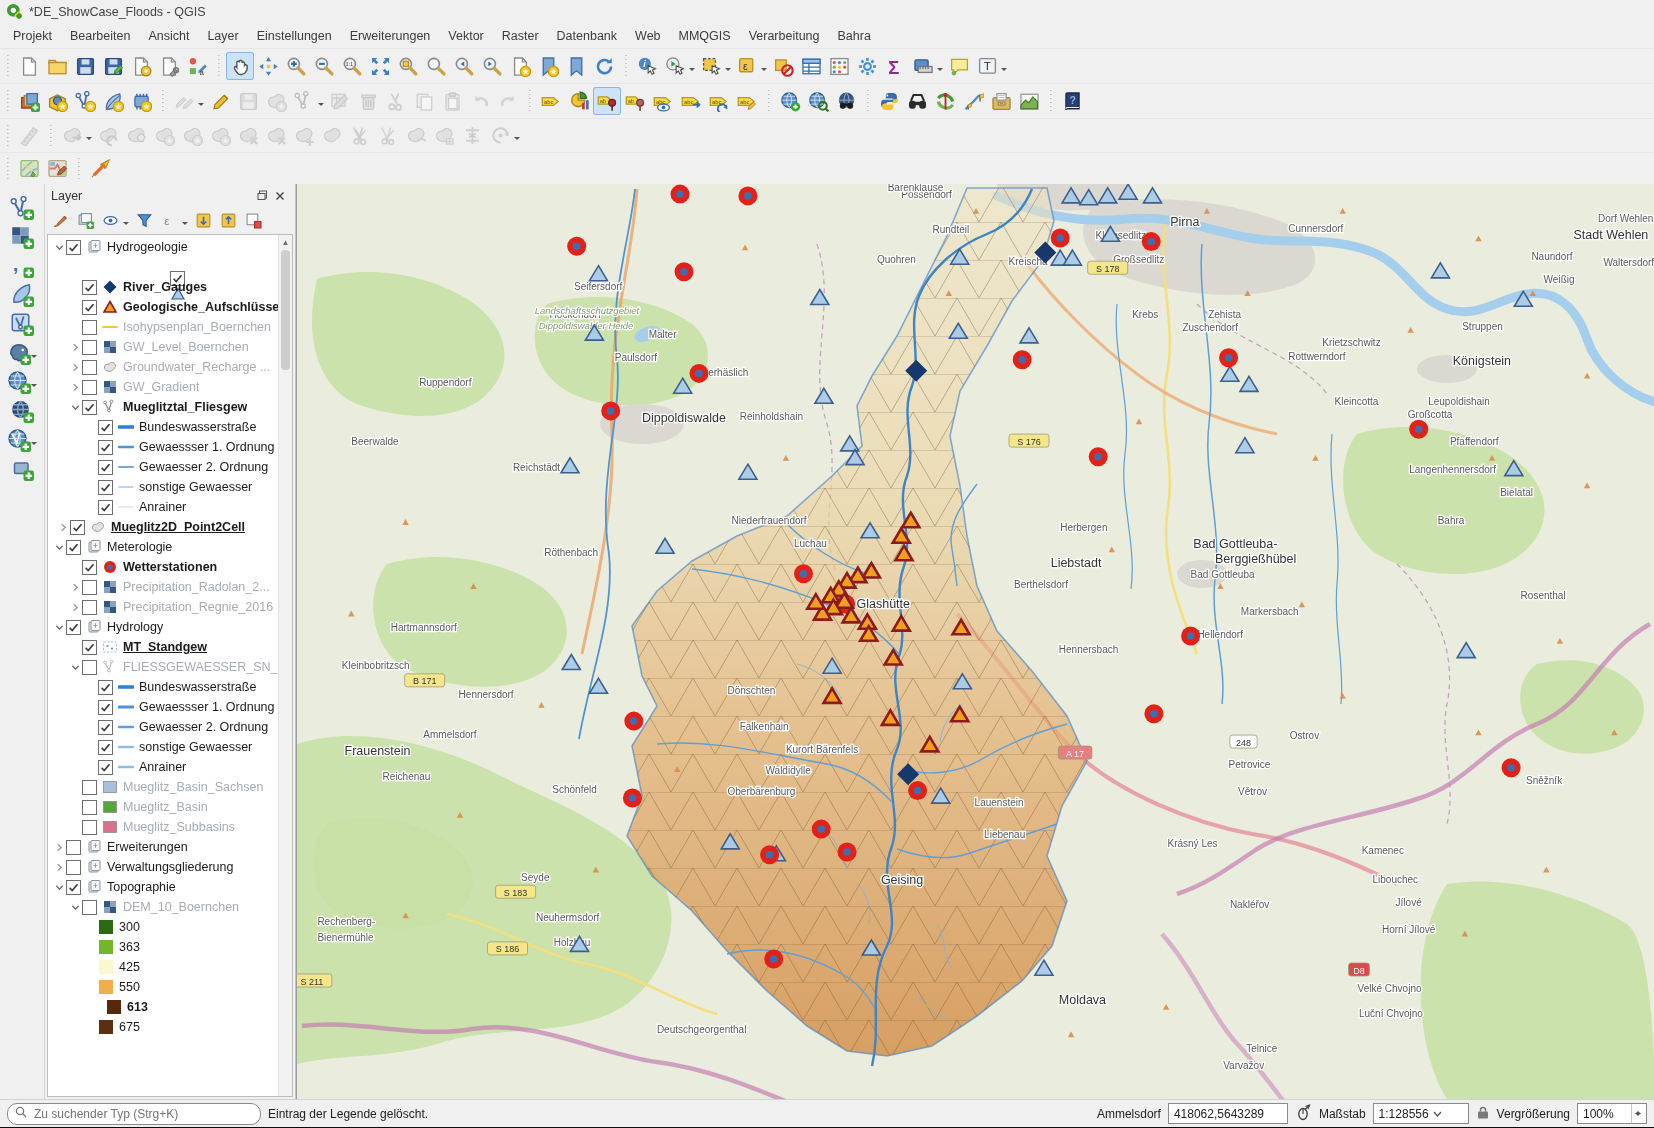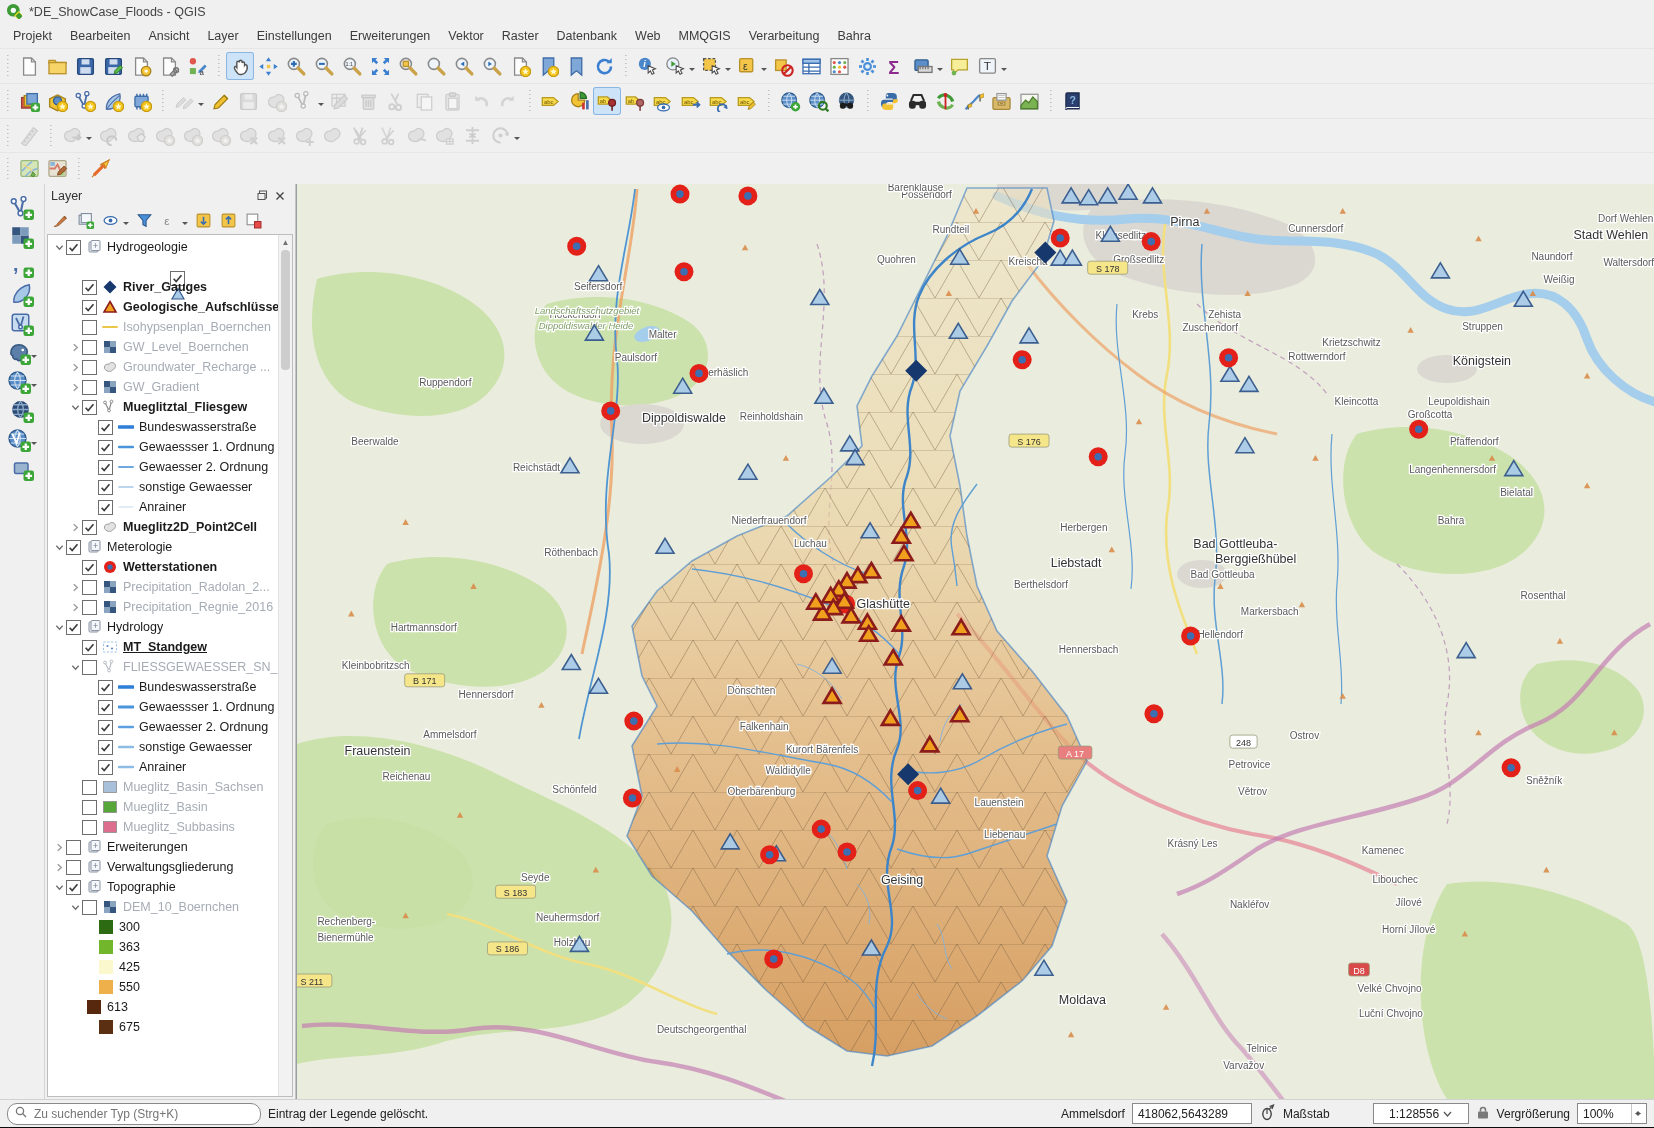--- a/index.html
+++ b/index.html
@@ -37,21 +37,21 @@
   .vsb .up{height:14px;display:flex;align-items:center;justify-content:center;color:#707070;font-size:8px;}
   .vsb .thumb{position:absolute;top:15px;left:2px;width:9px;height:120px;background:#cdcdcd;border-radius:4px;}
   .mapwrap{flex:1;position:relative;background:#eef0e4;border-left:1px solid #9aa0a0;}
   .mapwrap svg{position:absolute;inset:0;}
   .statusbar{height:27px;display:flex;align-items:center;gap:7px;padding:0 7px;font-size:12px;color:#222;background:#f0f0f0;border-top:1px solid #d2d2d2;}
   .searchbox{width:238px;height:20px;border:1px solid #8a8a8a;border-radius:10px;background:#fff;display:flex;align-items:center;padding:0 7px;gap:5px;}
   .searchbox input{border:0;outline:0;flex:1;font-size:12px;font-family:"Liberation Sans",sans-serif;color:#555;background:transparent;}
   .statusmsg{flex:0 0 auto;}
   .sp-flex{flex:1}
   .sinput{height:19px;border:1px solid #8a8a8a;background:#fff;padding:0 5px;font-size:12px;display:flex;align-items:center;font-family:"Liberation Sans",sans-serif;}
-  .combo{width:84px;justify-content:center;gap:4px;margin-left:36px;}
+  .combo{width:84px;justify-content:flex-start;gap:4px;}
   .spin{width:58px;justify-content:space-between;gap:3px;}
   .spin .arrows{display:flex;flex-direction:column;gap:1px;border-left:1px solid #c9c9c9;padding-left:3px;height:100%;justify-content:center;}
   .spin .arrows i{width:0;height:0;border:3px solid transparent;display:block;}
   .spin .arrows .u{border-bottom-color:#555;margin-bottom:-1px;}
   .spin .arrows .d{border-top-color:#555;margin-top:-1px;}
   .blackstrip{height:6px;background:#0c0c0c;}
   text{font-family:"Liberation Sans",sans-serif;}
 </style>
 </head>
 <body>
@@ -1120,366 +1120,366 @@
               <path d="M1.5 5.2l2.3 2.6L8.6 2" fill="none" stroke="#3c3c3c" stroke-width="1.5"></path>
             </svg>
           </span>
           <span class="lyr-ico">
             <svg viewBox="0 0 16 16" width="16" height="16">
               <line x1="1" y1="8" x2="15" y2="8" stroke="#c6d9ec" stroke-width="1.2" stroke-linecap="round"></line>
             </svg>
           </span>
           <span class="lbl">Anrainer</span>
         </div>
+        <div class="trow" style="padding-left: 8px; text-decoration: underline;">
+          <span class="exp">
+            <svg width="9" height="9" viewBox="0 0 10 10">
+              <path d="M3 1.5l4 3.5-4 3.5" fill="none" stroke="#9a9a9a" stroke-width="1.5"></path>
+            </svg>
+          </span>
+          <span class="cb">
+            <svg width="11" height="11" viewBox="0 0 10 10">
+              <path d="M1.5 5.2l2.3 2.6L8.6 2" fill="none" stroke="#3c3c3c" stroke-width="1.5"></path>
+            </svg>
+          </span>
+          <span class="lyr-ico">
+            <svg viewBox="0 0 16 16" width="16" height="16">
+              <path d="M2.5 9.5C1.8 7 3.5 5 6 5.2c1.8.1 2-1.7 3.8-1.7 2.6 0 4.4 2.5 3.4 5-.7 1.9-2.5 1.9-3.4 3.2-.9 1.2-5.8 1-7.3-2.2z" fill="#e2e2e2" stroke="#9a9a9a"></path>
+            </svg>
+          </span>
+          <span class="lbl b">Mueglitz2D_Point2Cell</span>
+        </div>
+        <div class="trow" style="padding-left: 4px;">
+          <span class="exp">
+            <svg width="9" height="9" viewBox="0 0 10 10">
+              <path d="M1.5 3l3.5 4 3.5-4" fill="none" stroke="#6e6e6e" stroke-width="1.5"></path>
+            </svg>
+          </span>
+          <span class="cb">
+            <svg width="11" height="11" viewBox="0 0 10 10">
+              <path d="M1.5 5.2l2.3 2.6L8.6 2" fill="none" stroke="#3c3c3c" stroke-width="1.5"></path>
+            </svg>
+          </span>
+          <span class="lyr-ico">
+            <svg viewBox="0 0 16 16" width="16" height="16">
+              <rect x="3" y="3" width="9" height="10" rx="1" fill="#e8ecf2" stroke="#8a94a2"></rect>
+              <rect x="5" y="1.5" width="9" height="10" rx="1" fill="#f4f6fa" stroke="#8a94a2"></rect>
+              <path d="M9.5 4v5M7.5 6.5h4" stroke="#8a94a2" stroke-width=".8"></path>
+            </svg>
+          </span>
+          <span class="lbl">Meterologie</span>
+        </div>
+        <div class="trow" style="padding-left: 20px;">
+          <span class="exp"></span>
+          <span class="cb">
+            <svg width="11" height="11" viewBox="0 0 10 10">
+              <path d="M1.5 5.2l2.3 2.6L8.6 2" fill="none" stroke="#3c3c3c" stroke-width="1.5"></path>
+            </svg>
+          </span>
+          <span class="lyr-ico">
+            <svg viewBox="0 0 16 16" width="16" height="16">
+              <circle cx="8" cy="8" r="6" fill="#e32119"></circle>
+              <circle cx="8" cy="8" r="2.6" fill="#3c6fb2"></circle>
+            </svg>
+          </span>
+          <span class="lbl b">Wetterstationen</span>
+        </div>
         <div class="trow" style="padding-left: 20px;">
           <span class="exp">
             <svg width="9" height="9" viewBox="0 0 10 10">
               <path d="M3 1.5l4 3.5-4 3.5" fill="none" stroke="#9a9a9a" stroke-width="1.5"></path>
             </svg>
           </span>
-          <span class="cb">
-            <svg width="11" height="11" viewBox="0 0 10 10">
-              <path d="M1.5 5.2l2.3 2.6L8.6 2" fill="none" stroke="#3c3c3c" stroke-width="1.5"></path>
-            </svg>
-          </span>
-          <span class="lyr-ico">
-            <svg viewBox="0 0 16 16" width="16" height="16">
-              <path d="M2.5 9.5C1.8 7 3.5 5 6 5.2c1.8.1 2-1.7 3.8-1.7 2.6 0 4.4 2.5 3.4 5-.7 1.9-2.5 1.9-3.4 3.2-.9 1.2-5.8 1-7.3-2.2z" fill="#e2e2e2" stroke="#9a9a9a"></path>
-            </svg>
-          </span>
-          <span class="lbl b">Mueglitz2D_Point2Cell</span>
+          <span class="cb"></span>
+          <span class="lyr-ico">
+            <svg viewBox="0 0 16 16" width="16" height="16">
+              <rect x="2" y="2" width="6" height="6" fill="#35567e"></rect>
+              <rect x="8" y="8" width="6" height="6" fill="#35567e"></rect>
+              <rect x="8" y="2" width="6" height="6" fill="#8aa4c0"></rect>
+              <rect x="2" y="8" width="6" height="6" fill="#8aa4c0"></rect>
+            </svg>
+          </span>
+          <span class="lbl gray">Precipitation_Radolan_2...</span>
+        </div>
+        <div class="trow" style="padding-left: 20px;">
+          <span class="exp">
+            <svg width="9" height="9" viewBox="0 0 10 10">
+              <path d="M3 1.5l4 3.5-4 3.5" fill="none" stroke="#9a9a9a" stroke-width="1.5"></path>
+            </svg>
+          </span>
+          <span class="cb"></span>
+          <span class="lyr-ico">
+            <svg viewBox="0 0 16 16" width="16" height="16">
+              <rect x="2" y="2" width="6" height="6" fill="#35567e"></rect>
+              <rect x="8" y="8" width="6" height="6" fill="#35567e"></rect>
+              <rect x="8" y="2" width="6" height="6" fill="#8aa4c0"></rect>
+              <rect x="2" y="8" width="6" height="6" fill="#8aa4c0"></rect>
+            </svg>
+          </span>
+          <span class="lbl gray">Precipitation_Regnie_2016</span>
         </div>
         <div class="trow" style="padding-left: 4px;">
           <span class="exp">
             <svg width="9" height="9" viewBox="0 0 10 10">
               <path d="M1.5 3l3.5 4 3.5-4" fill="none" stroke="#6e6e6e" stroke-width="1.5"></path>
             </svg>
           </span>
           <span class="cb">
             <svg width="11" height="11" viewBox="0 0 10 10">
               <path d="M1.5 5.2l2.3 2.6L8.6 2" fill="none" stroke="#3c3c3c" stroke-width="1.5"></path>
             </svg>
           </span>
           <span class="lyr-ico">
             <svg viewBox="0 0 16 16" width="16" height="16">
               <rect x="3" y="3" width="9" height="10" rx="1" fill="#e8ecf2" stroke="#8a94a2"></rect>
               <rect x="5" y="1.5" width="9" height="10" rx="1" fill="#f4f6fa" stroke="#8a94a2"></rect>
               <path d="M9.5 4v5M7.5 6.5h4" stroke="#8a94a2" stroke-width=".8"></path>
             </svg>
           </span>
-          <span class="lbl">Meterologie</span>
+          <span class="lbl">Hydrology</span>
         </div>
         <div class="trow" style="padding-left: 20px;">
           <span class="exp"></span>
           <span class="cb">
             <svg width="11" height="11" viewBox="0 0 10 10">
               <path d="M1.5 5.2l2.3 2.6L8.6 2" fill="none" stroke="#3c3c3c" stroke-width="1.5"></path>
             </svg>
           </span>
           <span class="lyr-ico">
             <svg viewBox="0 0 16 16" width="16" height="16">
-              <circle cx="8" cy="8" r="6" fill="#e32119"></circle>
-              <circle cx="8" cy="8" r="2.6" fill="#3c6fb2"></circle>
-            </svg>
-          </span>
-          <span class="lbl b">Wetterstationen</span>
+              <rect x="1.5" y="3" width="13" height="10" fill="#fff" stroke="#9ec4e8" stroke-dasharray="2.2 1.6"></rect>
+              <circle cx="5.5" cy="7" r="1.1" fill="#5b8ec9"></circle>
+              <circle cx="10" cy="9.5" r="1.1" fill="#5b8ec9"></circle>
+            </svg>
+          </span>
+          <span class="lbl b ul">MT_Standgew</span>
         </div>
         <div class="trow" style="padding-left: 20px;">
           <span class="exp">
             <svg width="9" height="9" viewBox="0 0 10 10">
+              <path d="M1.5 3l3.5 4 3.5-4" fill="none" stroke="#6e6e6e" stroke-width="1.5"></path>
+            </svg>
+          </span>
+          <span class="cb"></span>
+          <span class="lyr-ico">
+            <svg viewBox="0 0 16 16" width="16" height="16">
+              <path d="M3 3.5l4 8 2.5-9" fill="none" stroke="#b8bec6" stroke-width="1.2"></path>
+              <circle cx="3" cy="3.5" r="1.4" fill="#fff" stroke="#b8bec6"></circle>
+              <circle cx="7" cy="11.5" r="1.4" fill="#fff" stroke="#b8bec6"></circle>
+              <circle cx="9.5" cy="2.5" r="1.4" fill="#fff" stroke="#b8bec6"></circle>
+            </svg>
+          </span>
+          <span class="lbl gray">FLIESSGEWAESSER_SN_...</span>
+        </div>
+        <div class="trow" style="padding-left: 36px;">
+          <span class="exp"></span>
+          <span class="cb">
+            <svg width="11" height="11" viewBox="0 0 10 10">
+              <path d="M1.5 5.2l2.3 2.6L8.6 2" fill="none" stroke="#3c3c3c" stroke-width="1.5"></path>
+            </svg>
+          </span>
+          <span class="lyr-ico">
+            <svg viewBox="0 0 16 16" width="16" height="16">
+              <line x1="1" y1="8" x2="15" y2="8" stroke="#2f7ed8" stroke-width="3.5" stroke-linecap="round"></line>
+            </svg>
+          </span>
+          <span class="lbl">Bundeswasserstraße</span>
+        </div>
+        <div class="trow" style="padding-left: 36px;">
+          <span class="exp"></span>
+          <span class="cb">
+            <svg width="11" height="11" viewBox="0 0 10 10">
+              <path d="M1.5 5.2l2.3 2.6L8.6 2" fill="none" stroke="#3c3c3c" stroke-width="1.5"></path>
+            </svg>
+          </span>
+          <span class="lyr-ico">
+            <svg viewBox="0 0 16 16" width="16" height="16">
+              <line x1="1" y1="8" x2="15" y2="8" stroke="#4a94dc" stroke-width="3" stroke-linecap="round"></line>
+            </svg>
+          </span>
+          <span class="lbl">Gewaessser 1. Ordnung</span>
+        </div>
+        <div class="trow" style="padding-left: 36px;">
+          <span class="exp"></span>
+          <span class="cb">
+            <svg width="11" height="11" viewBox="0 0 10 10">
+              <path d="M1.5 5.2l2.3 2.6L8.6 2" fill="none" stroke="#3c3c3c" stroke-width="1.5"></path>
+            </svg>
+          </span>
+          <span class="lyr-ico">
+            <svg viewBox="0 0 16 16" width="16" height="16">
+              <line x1="1" y1="8" x2="15" y2="8" stroke="#5b9fe0" stroke-width="2.5" stroke-linecap="round"></line>
+            </svg>
+          </span>
+          <span class="lbl">Gewaesser 2. Ordnung</span>
+        </div>
+        <div class="trow" style="padding-left: 36px;">
+          <span class="exp"></span>
+          <span class="cb">
+            <svg width="11" height="11" viewBox="0 0 10 10">
+              <path d="M1.5 5.2l2.3 2.6L8.6 2" fill="none" stroke="#3c3c3c" stroke-width="1.5"></path>
+            </svg>
+          </span>
+          <span class="lyr-ico">
+            <svg viewBox="0 0 16 16" width="16" height="16">
+              <line x1="1" y1="8" x2="15" y2="8" stroke="#8cbbe4" stroke-width="2.5" stroke-linecap="round"></line>
+            </svg>
+          </span>
+          <span class="lbl">sonstige Gewaesser</span>
+        </div>
+        <div class="trow" style="padding-left: 36px;">
+          <span class="exp"></span>
+          <span class="cb">
+            <svg width="11" height="11" viewBox="0 0 10 10">
+              <path d="M1.5 5.2l2.3 2.6L8.6 2" fill="none" stroke="#3c3c3c" stroke-width="1.5"></path>
+            </svg>
+          </span>
+          <span class="lyr-ico">
+            <svg viewBox="0 0 16 16" width="16" height="16">
+              <line x1="1" y1="8" x2="15" y2="8" stroke="#8cbbe4" stroke-width="2.5" stroke-linecap="round"></line>
+            </svg>
+          </span>
+          <span class="lbl">Anrainer</span>
+        </div>
+        <div class="trow" style="padding-left: 20px;">
+          <span class="exp"></span>
+          <span class="cb"></span>
+          <span class="lyr-ico">
+            <svg viewBox="0 0 16 16" width="16" height="16">
+              <rect x="1.5" y="2.5" width="13" height="11" fill="#a9c0da" stroke="#8a8a8a" stroke-width=".8"></rect>
+            </svg>
+          </span>
+          <span class="lbl gray">Mueglitz_Basin_Sachsen</span>
+        </div>
+        <div class="trow" style="padding-left: 20px;">
+          <span class="exp"></span>
+          <span class="cb"></span>
+          <span class="lyr-ico">
+            <svg viewBox="0 0 16 16" width="16" height="16">
+              <rect x="1.5" y="2.5" width="13" height="11" fill="#57a639" stroke="#8a8a8a" stroke-width=".8"></rect>
+            </svg>
+          </span>
+          <span class="lbl gray">Mueglitz_Basin</span>
+        </div>
+        <div class="trow" style="padding-left: 20px;">
+          <span class="exp"></span>
+          <span class="cb"></span>
+          <span class="lyr-ico">
+            <svg viewBox="0 0 16 16" width="16" height="16">
+              <rect x="1.5" y="2.5" width="13" height="11" fill="#dd6e8d" stroke="#8a8a8a" stroke-width=".8"></rect>
+            </svg>
+          </span>
+          <span class="lbl gray">Mueglitz_Subbasins</span>
+        </div>
+        <div class="trow" style="padding-left: 4px;">
+          <span class="exp">
+            <svg width="9" height="9" viewBox="0 0 10 10">
               <path d="M3 1.5l4 3.5-4 3.5" fill="none" stroke="#9a9a9a" stroke-width="1.5"></path>
+            </svg>
+          </span>
+          <span class="cb"></span>
+          <span class="lyr-ico">
+            <svg viewBox="0 0 16 16" width="16" height="16">
+              <rect x="3" y="3" width="9" height="10" rx="1" fill="#e8ecf2" stroke="#8a94a2"></rect>
+              <rect x="5" y="1.5" width="9" height="10" rx="1" fill="#f4f6fa" stroke="#8a94a2"></rect>
+              <path d="M9.5 4v5M7.5 6.5h4" stroke="#8a94a2" stroke-width=".8"></path>
+            </svg>
+          </span>
+          <span class="lbl">Erweiterungen</span>
+        </div>
+        <div class="trow" style="padding-left: 4px;">
+          <span class="exp">
+            <svg width="9" height="9" viewBox="0 0 10 10">
+              <path d="M3 1.5l4 3.5-4 3.5" fill="none" stroke="#9a9a9a" stroke-width="1.5"></path>
+            </svg>
+          </span>
+          <span class="cb"></span>
+          <span class="lyr-ico">
+            <svg viewBox="0 0 16 16" width="16" height="16">
+              <rect x="3" y="3" width="9" height="10" rx="1" fill="#e8ecf2" stroke="#8a94a2"></rect>
+              <rect x="5" y="1.5" width="9" height="10" rx="1" fill="#f4f6fa" stroke="#8a94a2"></rect>
+              <path d="M9.5 4v5M7.5 6.5h4" stroke="#8a94a2" stroke-width=".8"></path>
+            </svg>
+          </span>
+          <span class="lbl">Verwaltungsgliederung</span>
+        </div>
+        <div class="trow" style="padding-left: 4px;">
+          <span class="exp">
+            <svg width="9" height="9" viewBox="0 0 10 10">
+              <path d="M1.5 3l3.5 4 3.5-4" fill="none" stroke="#6e6e6e" stroke-width="1.5"></path>
+            </svg>
+          </span>
+          <span class="cb">
+            <svg width="11" height="11" viewBox="0 0 10 10">
+              <path d="M1.5 5.2l2.3 2.6L8.6 2" fill="none" stroke="#3c3c3c" stroke-width="1.5"></path>
+            </svg>
+          </span>
+          <span class="lyr-ico">
+            <svg viewBox="0 0 16 16" width="16" height="16">
+              <rect x="3" y="3" width="9" height="10" rx="1" fill="#e8ecf2" stroke="#8a94a2"></rect>
+              <rect x="5" y="1.5" width="9" height="10" rx="1" fill="#f4f6fa" stroke="#8a94a2"></rect>
+              <path d="M9.5 4v5M7.5 6.5h4" stroke="#8a94a2" stroke-width=".8"></path>
+            </svg>
+          </span>
+          <span class="lbl">Topographie</span>
+        </div>
+        <div class="trow" style="padding-left: 20px;">
+          <span class="exp">
+            <svg width="9" height="9" viewBox="0 0 10 10">
+              <path d="M1.5 3l3.5 4 3.5-4" fill="none" stroke="#6e6e6e" stroke-width="1.5"></path>
             </svg>
           </span>
           <span class="cb"></span>
           <span class="lyr-ico">
             <svg viewBox="0 0 16 16" width="16" height="16">
               <rect x="2" y="2" width="6" height="6" fill="#35567e"></rect>
               <rect x="8" y="8" width="6" height="6" fill="#35567e"></rect>
               <rect x="8" y="2" width="6" height="6" fill="#8aa4c0"></rect>
               <rect x="2" y="8" width="6" height="6" fill="#8aa4c0"></rect>
             </svg>
           </span>
-          <span class="lbl gray">Precipitation_Radolan_2...</span>
-        </div>
-        <div class="trow" style="padding-left: 20px;">
-          <span class="exp">
-            <svg width="9" height="9" viewBox="0 0 10 10">
-              <path d="M3 1.5l4 3.5-4 3.5" fill="none" stroke="#9a9a9a" stroke-width="1.5"></path>
-            </svg>
-          </span>
-          <span class="cb"></span>
-          <span class="lyr-ico">
-            <svg viewBox="0 0 16 16" width="16" height="16">
-              <rect x="2" y="2" width="6" height="6" fill="#35567e"></rect>
-              <rect x="8" y="8" width="6" height="6" fill="#35567e"></rect>
-              <rect x="8" y="2" width="6" height="6" fill="#8aa4c0"></rect>
-              <rect x="2" y="8" width="6" height="6" fill="#8aa4c0"></rect>
-            </svg>
-          </span>
-          <span class="lbl gray">Precipitation_Regnie_2016</span>
-        </div>
-        <div class="trow" style="padding-left: 4px;">
-          <span class="exp">
-            <svg width="9" height="9" viewBox="0 0 10 10">
-              <path d="M1.5 3l3.5 4 3.5-4" fill="none" stroke="#6e6e6e" stroke-width="1.5"></path>
-            </svg>
-          </span>
-          <span class="cb">
-            <svg width="11" height="11" viewBox="0 0 10 10">
-              <path d="M1.5 5.2l2.3 2.6L8.6 2" fill="none" stroke="#3c3c3c" stroke-width="1.5"></path>
-            </svg>
-          </span>
-          <span class="lyr-ico">
-            <svg viewBox="0 0 16 16" width="16" height="16">
-              <rect x="3" y="3" width="9" height="10" rx="1" fill="#e8ecf2" stroke="#8a94a2"></rect>
-              <rect x="5" y="1.5" width="9" height="10" rx="1" fill="#f4f6fa" stroke="#8a94a2"></rect>
-              <path d="M9.5 4v5M7.5 6.5h4" stroke="#8a94a2" stroke-width=".8"></path>
-            </svg>
-          </span>
-          <span class="lbl">Hydrology</span>
-        </div>
-        <div class="trow" style="padding-left: 20px;">
-          <span class="exp"></span>
-          <span class="cb">
-            <svg width="11" height="11" viewBox="0 0 10 10">
-              <path d="M1.5 5.2l2.3 2.6L8.6 2" fill="none" stroke="#3c3c3c" stroke-width="1.5"></path>
-            </svg>
-          </span>
-          <span class="lyr-ico">
-            <svg viewBox="0 0 16 16" width="16" height="16">
-              <rect x="1.5" y="3" width="13" height="10" fill="#fff" stroke="#9ec4e8" stroke-dasharray="2.2 1.6"></rect>
-              <circle cx="5.5" cy="7" r="1.1" fill="#5b8ec9"></circle>
-              <circle cx="10" cy="9.5" r="1.1" fill="#5b8ec9"></circle>
-            </svg>
-          </span>
-          <span class="lbl b ul">MT_Standgew</span>
-        </div>
-        <div class="trow" style="padding-left: 20px;">
-          <span class="exp">
-            <svg width="9" height="9" viewBox="0 0 10 10">
-              <path d="M1.5 3l3.5 4 3.5-4" fill="none" stroke="#6e6e6e" stroke-width="1.5"></path>
-            </svg>
-          </span>
-          <span class="cb"></span>
-          <span class="lyr-ico">
-            <svg viewBox="0 0 16 16" width="16" height="16">
-              <path d="M3 3.5l4 8 2.5-9" fill="none" stroke="#b8bec6" stroke-width="1.2"></path>
-              <circle cx="3" cy="3.5" r="1.4" fill="#fff" stroke="#b8bec6"></circle>
-              <circle cx="7" cy="11.5" r="1.4" fill="#fff" stroke="#b8bec6"></circle>
-              <circle cx="9.5" cy="2.5" r="1.4" fill="#fff" stroke="#b8bec6"></circle>
-            </svg>
-          </span>
-          <span class="lbl gray">FLIESSGEWAESSER_SN_...</span>
+          <span class="lbl gray">DEM_10_Boernchen</span>
         </div>
         <div class="trow" style="padding-left: 36px;">
           <span class="exp"></span>
-          <span class="cb">
-            <svg width="11" height="11" viewBox="0 0 10 10">
-              <path d="M1.5 5.2l2.3 2.6L8.6 2" fill="none" stroke="#3c3c3c" stroke-width="1.5"></path>
-            </svg>
-          </span>
-          <span class="lyr-ico">
-            <svg viewBox="0 0 16 16" width="16" height="16">
-              <line x1="1" y1="8" x2="15" y2="8" stroke="#2f7ed8" stroke-width="3.5" stroke-linecap="round"></line>
-            </svg>
-          </span>
-          <span class="lbl">Bundeswasserstraße</span>
+          <span class="lyr-ico">
+            <svg viewBox="0 0 16 16" width="16" height="16">
+              <rect x="1" y="1" width="14" height="14" fill="#2c6b12"></rect>
+            </svg>
+          </span>
+          <span class="lbl">300</span>
         </div>
         <div class="trow" style="padding-left: 36px;">
           <span class="exp"></span>
-          <span class="cb">
-            <svg width="11" height="11" viewBox="0 0 10 10">
-              <path d="M1.5 5.2l2.3 2.6L8.6 2" fill="none" stroke="#3c3c3c" stroke-width="1.5"></path>
-            </svg>
-          </span>
-          <span class="lyr-ico">
-            <svg viewBox="0 0 16 16" width="16" height="16">
-              <line x1="1" y1="8" x2="15" y2="8" stroke="#4a94dc" stroke-width="3" stroke-linecap="round"></line>
-            </svg>
-          </span>
-          <span class="lbl">Gewaessser 1. Ordnung</span>
+          <span class="lyr-ico">
+            <svg viewBox="0 0 16 16" width="16" height="16">
+              <rect x="1" y="1" width="14" height="14" fill="#72b62c"></rect>
+            </svg>
+          </span>
+          <span class="lbl">363</span>
         </div>
         <div class="trow" style="padding-left: 36px;">
           <span class="exp"></span>
-          <span class="cb">
-            <svg width="11" height="11" viewBox="0 0 10 10">
-              <path d="M1.5 5.2l2.3 2.6L8.6 2" fill="none" stroke="#3c3c3c" stroke-width="1.5"></path>
-            </svg>
-          </span>
-          <span class="lyr-ico">
-            <svg viewBox="0 0 16 16" width="16" height="16">
-              <line x1="1" y1="8" x2="15" y2="8" stroke="#5b9fe0" stroke-width="2.5" stroke-linecap="round"></line>
-            </svg>
-          </span>
-          <span class="lbl">Gewaesser 2. Ordnung</span>
+          <span class="lyr-ico">
+            <svg viewBox="0 0 16 16" width="16" height="16">
+              <rect x="1" y="1" width="14" height="14" fill="#fbf8cd"></rect>
+            </svg>
+          </span>
+          <span class="lbl">425</span>
         </div>
         <div class="trow" style="padding-left: 36px;">
           <span class="exp"></span>
-          <span class="cb">
-            <svg width="11" height="11" viewBox="0 0 10 10">
-              <path d="M1.5 5.2l2.3 2.6L8.6 2" fill="none" stroke="#3c3c3c" stroke-width="1.5"></path>
-            </svg>
-          </span>
-          <span class="lyr-ico">
-            <svg viewBox="0 0 16 16" width="16" height="16">
-              <line x1="1" y1="8" x2="15" y2="8" stroke="#8cbbe4" stroke-width="2.5" stroke-linecap="round"></line>
-            </svg>
-          </span>
-          <span class="lbl">sonstige Gewaesser</span>
-        </div>
-        <div class="trow" style="padding-left: 36px;">
-          <span class="exp"></span>
-          <span class="cb">
-            <svg width="11" height="11" viewBox="0 0 10 10">
-              <path d="M1.5 5.2l2.3 2.6L8.6 2" fill="none" stroke="#3c3c3c" stroke-width="1.5"></path>
-            </svg>
-          </span>
-          <span class="lyr-ico">
-            <svg viewBox="0 0 16 16" width="16" height="16">
-              <line x1="1" y1="8" x2="15" y2="8" stroke="#8cbbe4" stroke-width="2.5" stroke-linecap="round"></line>
-            </svg>
-          </span>
-          <span class="lbl">Anrainer</span>
-        </div>
-        <div class="trow" style="padding-left: 20px;">
-          <span class="exp"></span>
-          <span class="cb"></span>
-          <span class="lyr-ico">
-            <svg viewBox="0 0 16 16" width="16" height="16">
-              <rect x="1.5" y="2.5" width="13" height="11" fill="#a9c0da" stroke="#8a8a8a" stroke-width=".8"></rect>
-            </svg>
-          </span>
-          <span class="lbl gray">Mueglitz_Basin_Sachsen</span>
-        </div>
-        <div class="trow" style="padding-left: 20px;">
-          <span class="exp"></span>
-          <span class="cb"></span>
-          <span class="lyr-ico">
-            <svg viewBox="0 0 16 16" width="16" height="16">
-              <rect x="1.5" y="2.5" width="13" height="11" fill="#57a639" stroke="#8a8a8a" stroke-width=".8"></rect>
-            </svg>
-          </span>
-          <span class="lbl gray">Mueglitz_Basin</span>
-        </div>
-        <div class="trow" style="padding-left: 20px;">
-          <span class="exp"></span>
-          <span class="cb"></span>
-          <span class="lyr-ico">
-            <svg viewBox="0 0 16 16" width="16" height="16">
-              <rect x="1.5" y="2.5" width="13" height="11" fill="#dd6e8d" stroke="#8a8a8a" stroke-width=".8"></rect>
-            </svg>
-          </span>
-          <span class="lbl gray">Mueglitz_Subbasins</span>
-        </div>
-        <div class="trow" style="padding-left: 4px;">
-          <span class="exp">
-            <svg width="9" height="9" viewBox="0 0 10 10">
-              <path d="M3 1.5l4 3.5-4 3.5" fill="none" stroke="#9a9a9a" stroke-width="1.5"></path>
-            </svg>
-          </span>
-          <span class="cb"></span>
-          <span class="lyr-ico">
-            <svg viewBox="0 0 16 16" width="16" height="16">
-              <rect x="3" y="3" width="9" height="10" rx="1" fill="#e8ecf2" stroke="#8a94a2"></rect>
-              <rect x="5" y="1.5" width="9" height="10" rx="1" fill="#f4f6fa" stroke="#8a94a2"></rect>
-              <path d="M9.5 4v5M7.5 6.5h4" stroke="#8a94a2" stroke-width=".8"></path>
-            </svg>
-          </span>
-          <span class="lbl">Erweiterungen</span>
-        </div>
-        <div class="trow" style="padding-left: 4px;">
-          <span class="exp">
-            <svg width="9" height="9" viewBox="0 0 10 10">
-              <path d="M3 1.5l4 3.5-4 3.5" fill="none" stroke="#9a9a9a" stroke-width="1.5"></path>
-            </svg>
-          </span>
-          <span class="cb"></span>
-          <span class="lyr-ico">
-            <svg viewBox="0 0 16 16" width="16" height="16">
-              <rect x="3" y="3" width="9" height="10" rx="1" fill="#e8ecf2" stroke="#8a94a2"></rect>
-              <rect x="5" y="1.5" width="9" height="10" rx="1" fill="#f4f6fa" stroke="#8a94a2"></rect>
-              <path d="M9.5 4v5M7.5 6.5h4" stroke="#8a94a2" stroke-width=".8"></path>
-            </svg>
-          </span>
-          <span class="lbl">Verwaltungsgliederung</span>
-        </div>
-        <div class="trow" style="padding-left: 4px;">
-          <span class="exp">
-            <svg width="9" height="9" viewBox="0 0 10 10">
-              <path d="M1.5 3l3.5 4 3.5-4" fill="none" stroke="#6e6e6e" stroke-width="1.5"></path>
-            </svg>
-          </span>
-          <span class="cb">
-            <svg width="11" height="11" viewBox="0 0 10 10">
-              <path d="M1.5 5.2l2.3 2.6L8.6 2" fill="none" stroke="#3c3c3c" stroke-width="1.5"></path>
-            </svg>
-          </span>
-          <span class="lyr-ico">
-            <svg viewBox="0 0 16 16" width="16" height="16">
-              <rect x="3" y="3" width="9" height="10" rx="1" fill="#e8ecf2" stroke="#8a94a2"></rect>
-              <rect x="5" y="1.5" width="9" height="10" rx="1" fill="#f4f6fa" stroke="#8a94a2"></rect>
-              <path d="M9.5 4v5M7.5 6.5h4" stroke="#8a94a2" stroke-width=".8"></path>
-            </svg>
-          </span>
-          <span class="lbl">Topographie</span>
-        </div>
-        <div class="trow" style="padding-left: 20px;">
-          <span class="exp">
-            <svg width="9" height="9" viewBox="0 0 10 10">
-              <path d="M1.5 3l3.5 4 3.5-4" fill="none" stroke="#6e6e6e" stroke-width="1.5"></path>
-            </svg>
-          </span>
-          <span class="cb"></span>
-          <span class="lyr-ico">
-            <svg viewBox="0 0 16 16" width="16" height="16">
-              <rect x="2" y="2" width="6" height="6" fill="#35567e"></rect>
-              <rect x="8" y="8" width="6" height="6" fill="#35567e"></rect>
-              <rect x="8" y="2" width="6" height="6" fill="#8aa4c0"></rect>
-              <rect x="2" y="8" width="6" height="6" fill="#8aa4c0"></rect>
-            </svg>
-          </span>
-          <span class="lbl gray">DEM_10_Boernchen</span>
-        </div>
-        <div class="trow" style="padding-left: 36px;">
-          <span class="exp"></span>
-          <span class="lyr-ico">
-            <svg viewBox="0 0 16 16" width="16" height="16">
-              <rect x="1" y="1" width="14" height="14" fill="#2c6b12"></rect>
-            </svg>
-          </span>
-          <span class="lbl">300</span>
-        </div>
-        <div class="trow" style="padding-left: 36px;">
-          <span class="exp"></span>
-          <span class="lyr-ico">
-            <svg viewBox="0 0 16 16" width="16" height="16">
-              <rect x="1" y="1" width="14" height="14" fill="#72b62c"></rect>
-            </svg>
-          </span>
-          <span class="lbl">363</span>
-        </div>
-        <div class="trow" style="padding-left: 36px;">
-          <span class="exp"></span>
-          <span class="lyr-ico">
-            <svg viewBox="0 0 16 16" width="16" height="16">
-              <rect x="1" y="1" width="14" height="14" fill="#fbf8cd"></rect>
-            </svg>
-          </span>
-          <span class="lbl">425</span>
-        </div>
-        <div class="trow" style="padding-left: 36px;">
-          <span class="exp"></span>
           <span class="lyr-ico">
             <svg viewBox="0 0 16 16" width="16" height="16">
               <rect x="1" y="1" width="14" height="14" fill="#eeb04b"></rect>
             </svg>
           </span>
           <span class="lbl">550</span>
         </div>
-        <div class="trow" style="padding-left: 24px;">
+        <div class="trow" style="padding-left: 44px; font-weight: bold;">
           <span class="exp"></span>
           <span class="lyr-ico">
             <svg viewBox="0 0 16 16" width="16" height="16">
               <rect x="1" y="1" width="14" height="14" fill="#57280e"></rect>
             </svg>
           </span>
           <span class="lbl">613</span>
         </div>
         <div class="trow" style="padding-left: 36px;">
           <span class="exp"></span>

